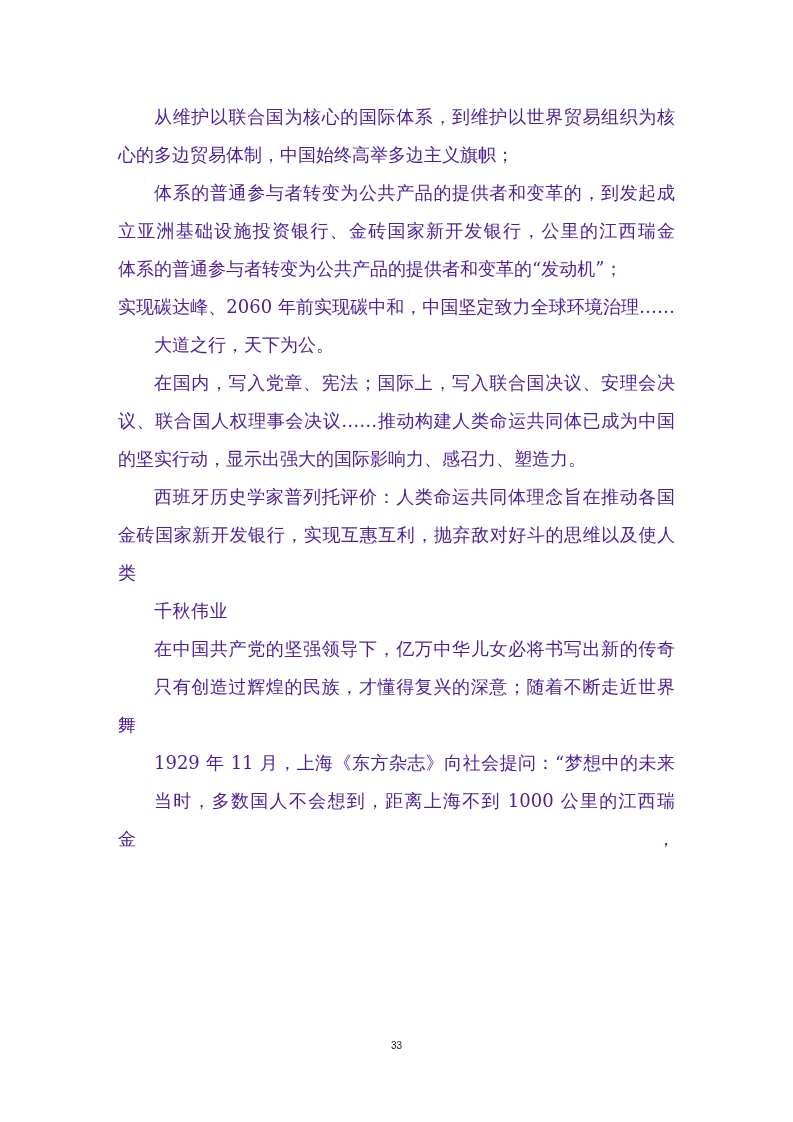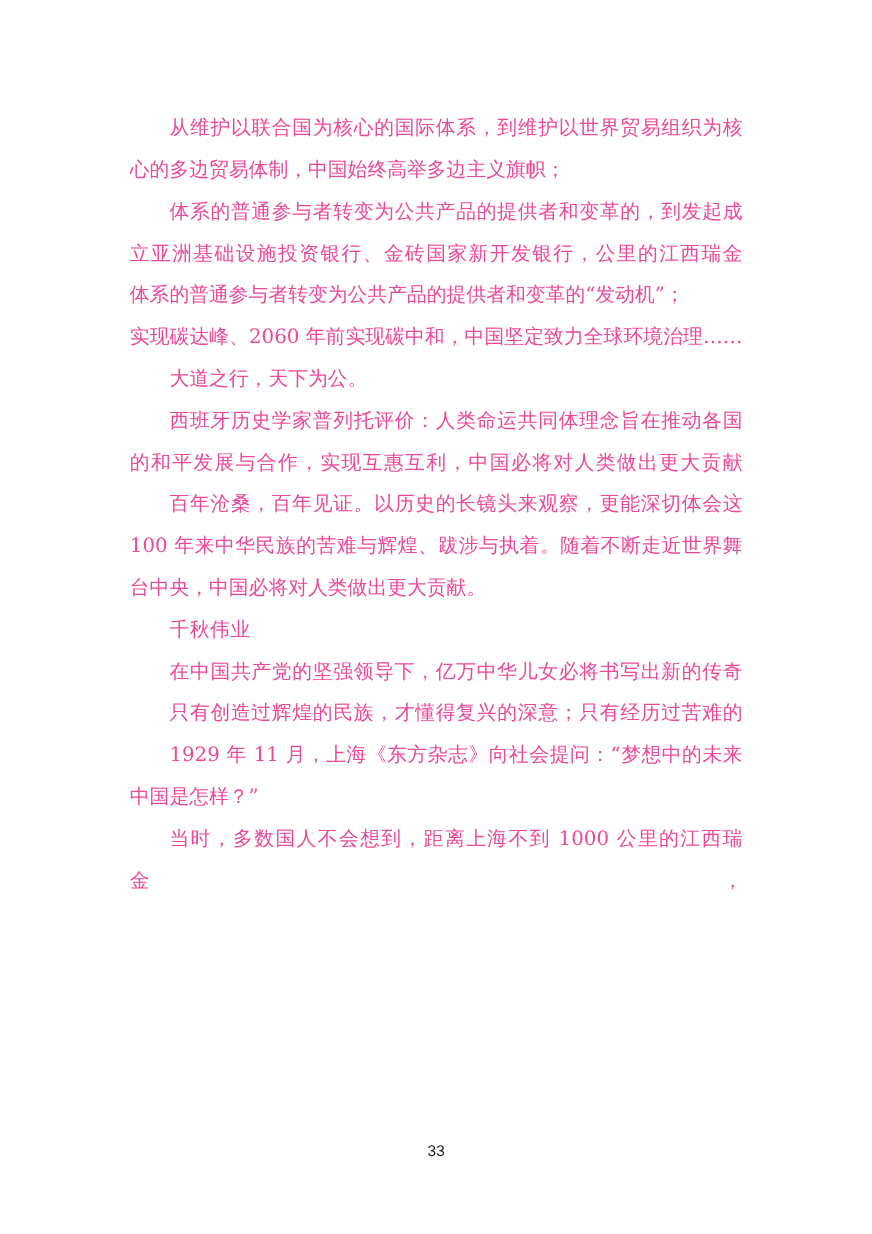--- a/index.html
+++ b/index.html
@@ -14,41 +14,41 @@
   .page {
     position: absolute;
     inset: 0;
     background: #ffffff;
   }
   .text-block {
     position: absolute;
     left: 118px;
     top: 98px;
     width: 557px;
-    color: #ec4899;
+    color: #4c1d95;
     font-size: 18px;
     line-height: 38px;
   }
   .paragraph { margin: 0; padding: 0; }
   .line {
     text-align: justify;
     text-align-last: justify;
     white-space: normal;
   }
   .line.first { text-indent: 2em; }
   .line.last { text-align-last: left; }
   .paragraph.heading .line { letter-spacing: 0.5px; }
   .footer {
     position: absolute;
     left: 0;
     top: 1036px;
     width: 793px;
     text-align: center;
     font-family: "Liberation Sans", "DejaVu Sans", sans-serif;
-    font-size: 14px;
+    font-size: 10px;
     color: #1a1a1a;
     line-height: 20px;
   }
 </style>
 </head>
 <body>
 
 <div class="page">
   <div class="text-block">
       <div class="paragraph">
@@ -60,39 +60,38 @@
         <div class="line">立亚洲基础设施投资银行、金砖国家新开发银行，公里的江西瑞金</div>
         <div class="line last">体系的普通参与者转变为公共产品的提供者和变革的“发动机”；</div>
       </div>
       <div class="paragraph">
         <div class="line">实现碳达峰、2060 年前实现碳中和，中国坚定致力全球环境治理……</div>
       </div>
       <div class="paragraph">
         <div class="line first last">大道之行，天下为公。</div>
       </div>
       <div class="paragraph">
-        <div class="line first">西班牙历史学家普列托评价：人类命运共同体理念旨在推动各国</div>
-        <div class="line">的和平发展与合作，实现互惠互利，中国必将对人类做出更大贡献</div>
+        <div class="line first">在国内，写入党章、宪法；国际上，写入联合国决议、安理会决</div>
+        <div class="line">议、联合国人权理事会决议……推动构建人类命运共同体已成为中国</div>
+        <div class="line last">的坚实行动，显示出强大的国际影响力、感召力、塑造力。</div>
       </div>
       <div class="paragraph">
-        <div class="line first">百年沧桑，百年见证。以历史的长镜头来观察，更能深切体会这</div>
-        <div class="line">100 年来中华民族的苦难与辉煌、跋涉与执着。随着不断走近世界舞</div>
-        <div class="line last">台中央，中国必将对人类做出更大贡献。</div>
+        <div class="line first">西班牙历史学家普列托评价：人类命运共同体理念旨在推动各国</div>
+        <div class="line">金砖国家新开发银行，实现互惠互利，抛弃敌对好斗的思维以及使人类</div>
       </div>
       <div class="paragraph heading">
         <div class="line first last">千秋伟业</div>
       </div>
       <div class="paragraph">
         <div class="line first">在中国共产党的坚强领导下，亿万中华儿女必将书写出新的传奇</div>
       </div>
       <div class="paragraph">
-        <div class="line first">只有创造过辉煌的民族，才懂得复兴的深意；只有经历过苦难的</div>
+        <div class="line first">只有创造过辉煌的民族，才懂得复兴的深意；随着不断走近世界舞</div>
       </div>
       <div class="paragraph">
         <div class="line first">1929 年 11 月，上海《东方杂志》向社会提问：“梦想中的未来</div>
-        <div class="line last">中国是怎样？”</div>
       </div>
       <div class="paragraph">
         <div class="line first">当时，多数国人不会想到，距离上海不到 1000 公里的江西瑞金，</div>
       </div>
     </div>
   <div class="footer">33</div>
 </div>
 
 </body></html>

